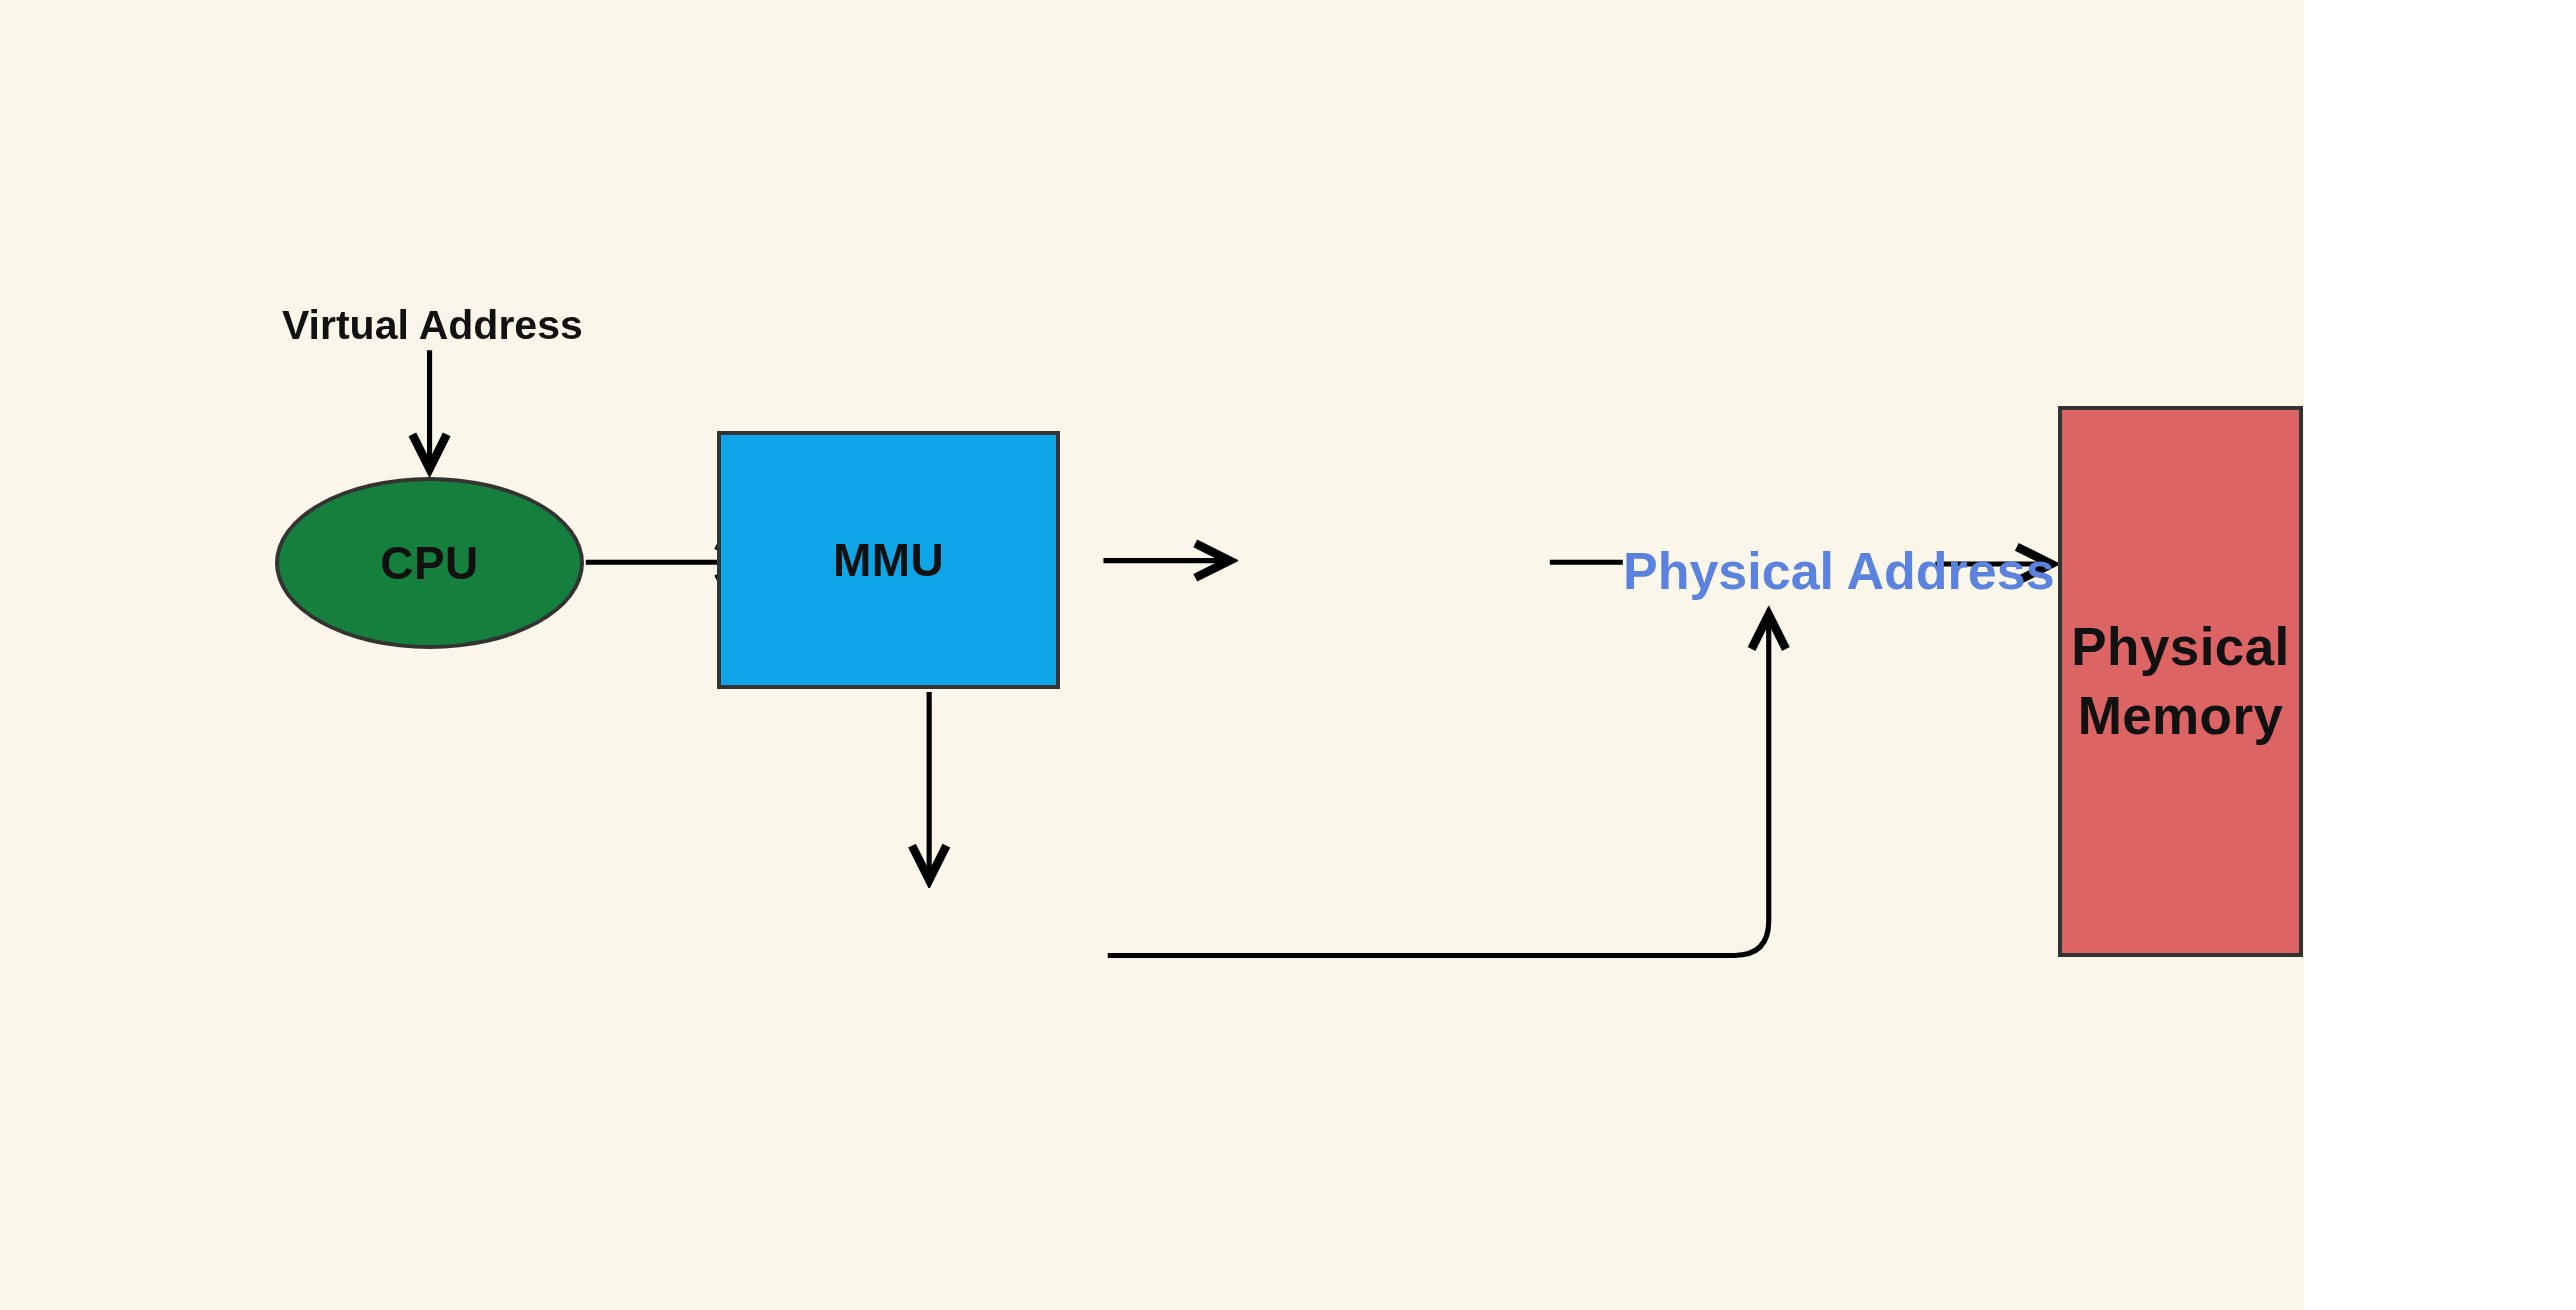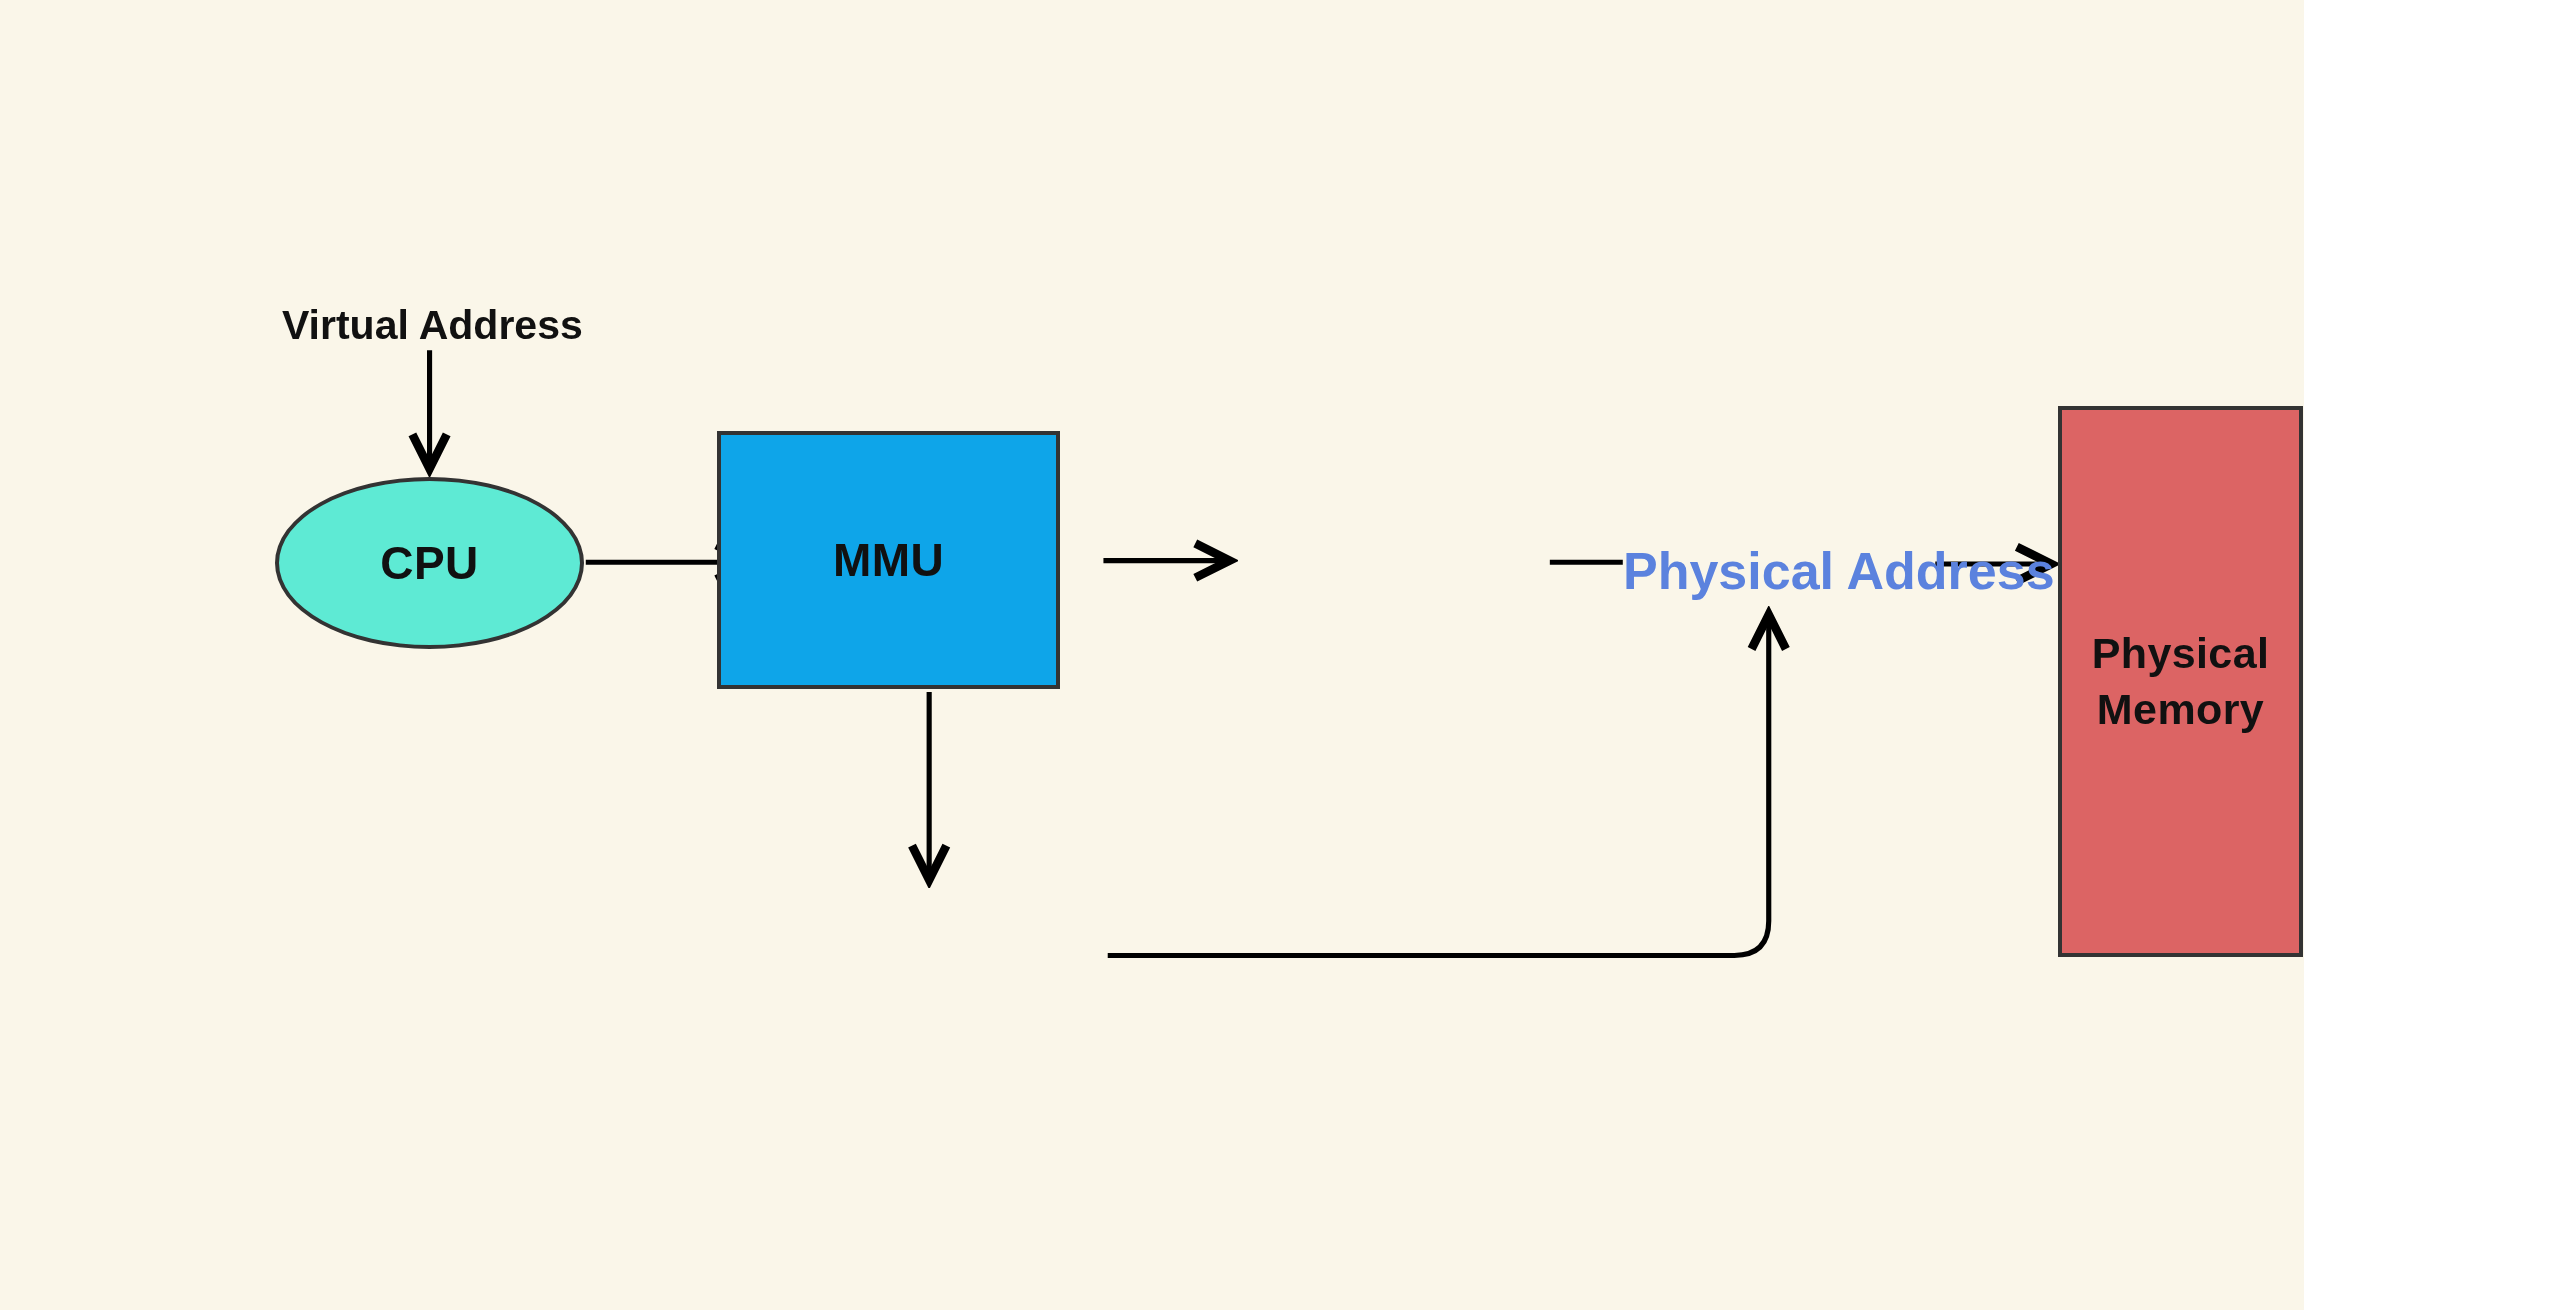--- a/index.html
+++ b/index.html
@@ -26,42 +26,42 @@
     text-align: center;
     font-weight: bold;
     font-size: 46px;
     color: #111111;
     letter-spacing: 0.4px;
   }
   .node-cpu {
     left: 275px; top: 477px;
     width: 309px; height: 172px;
     border-radius: 50%;
-    background: #5eead4;
+    background: #15803d;
   }
   .node-mmu {
     left: 717px; top: 431px;
     width: 343px; height: 258px;
     background: #0ea5e9;
   }
   .node-page-table {
     left: 1236px; top: 431px;
     width: 311px; height: 258px;
     background: #C7C6D6;
   }
   .node-tlb {
     left: 757px; top: 887px;
     width: 349px; height: 137px;
     background: #CCCCCC;
   }
   .node-physical-memory {
     left: 2058px; top: 406px;
     width: 245px; height: 551px;
     background: #DC6464;
-    font-size: 43px;
+    font-size: 53px;
     line-height: 1.3;
     padding: 0 8.6px;
     justify-content: flex-end;
   }
   .float-label {
     position: absolute;
     font-weight: bold;
     white-space: nowrap;
   }
   .label-virtual-address {

